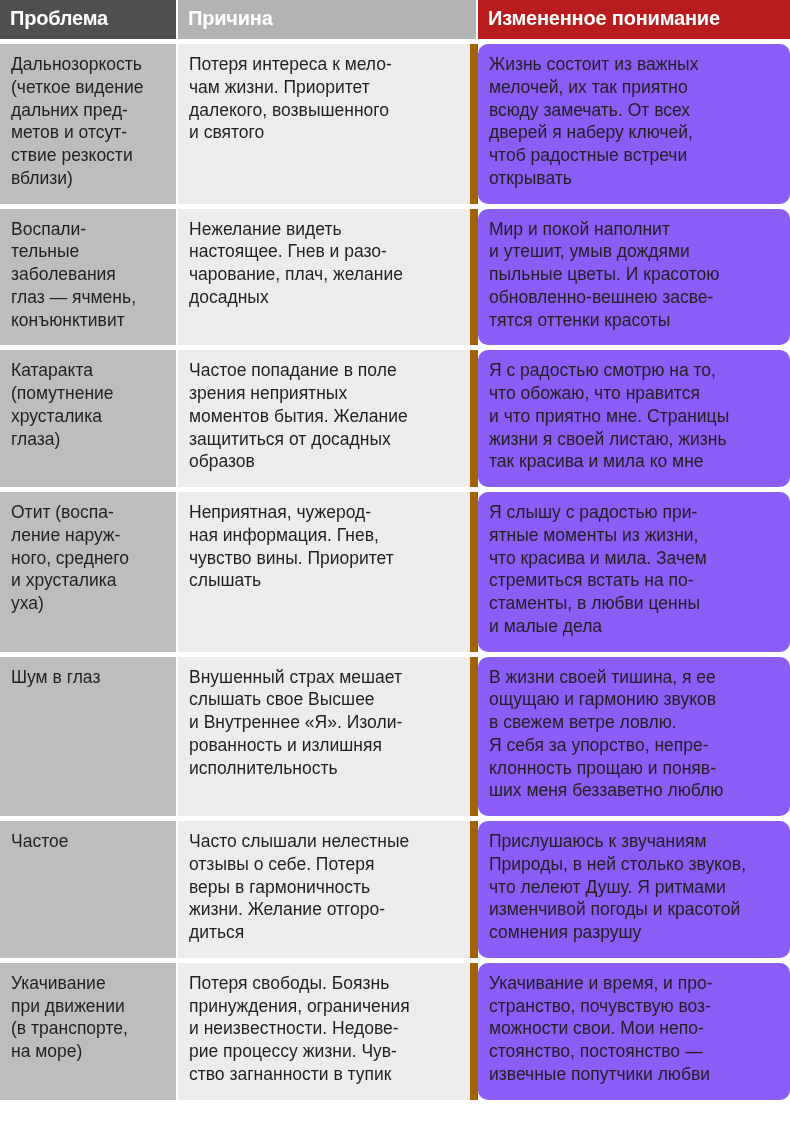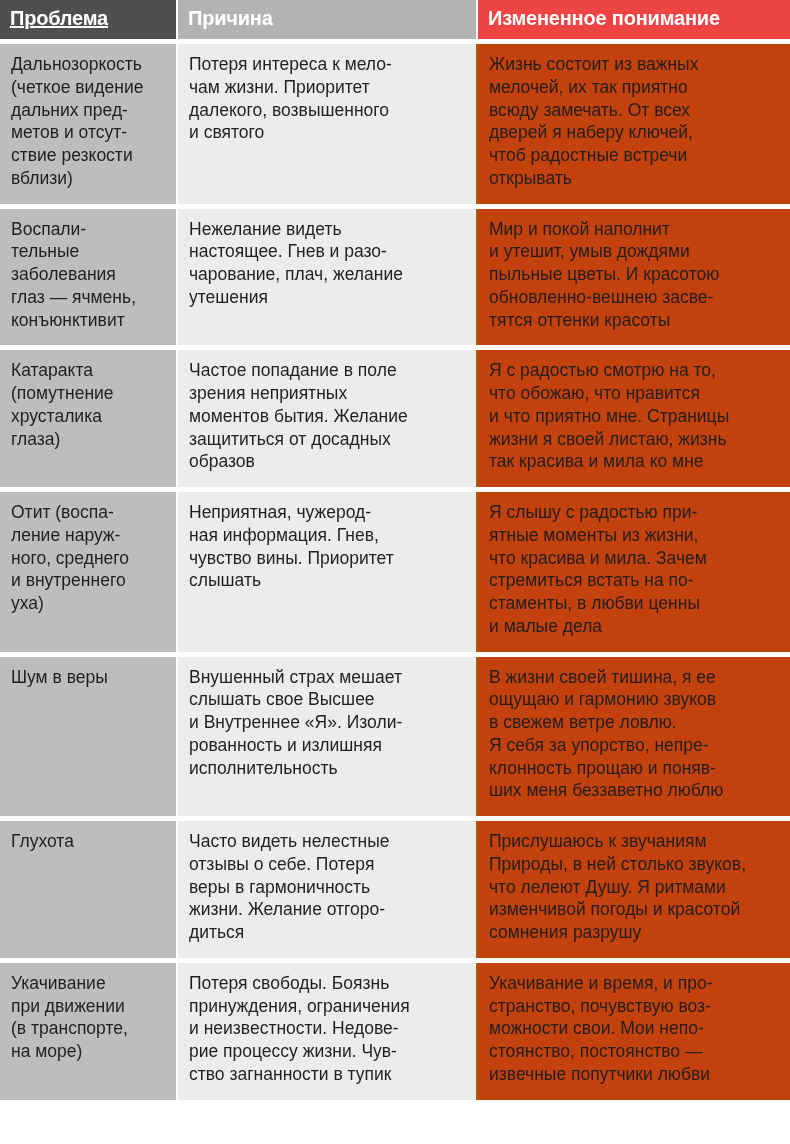--- a/index.html
+++ b/index.html
@@ -40,23 +40,23 @@
     font-size: 20px;
     line-height: 1.05;
     font-weight: bold;
     color: #ffffff;
     text-align: left;
     vertical-align: middle;
     letter-spacing: -0.2px;
     height: 36px;
     box-sizing: border-box;
   }
-  th.h1 { background: #4f4f4f; border-right: 2px solid #ffffff; text-decoration: underline; }
+  th.h1 { background: #4f4f4f; border-right: 2px solid #ffffff; }
   th.h2 { background: #b3b3b3; border-right: 2px solid #ffffff; margin-top: 32px; }
-  th.h3 { background: #ef4444; margin-top: 30px; }
+  th.h3 { background: #b91c1c; margin-top: 30px; }
 
   
   tr.gap td {
     height: 5px;
     padding: 0;
     background: #ffffff;
     font-size: 0;
     line-height: 0;
   }
 
@@ -70,25 +70,26 @@
     box-sizing: border-box;
     word-wrap: break-word;
     hyphens: manual;
   }
   td.col1 {
     background: #bdbdbd;
     border-right: 2px solid #ffffff;
   }
   td.col2 {
     background: #ececec;
-    border-right: 2px solid #a16207;
+    border-right: 8px solid #a16207;
     margin-top: 12px;
   }
   td.col3 {
-    background: #c2410c;
+    background: #8b5cf6;
+    border-radius: 10px;
   }
 
   tr.sep td {
     height: 5px;
     padding: 0;
     background: #ffffff;
     font-size: 0;
     line-height: 0;
   }
 
@@ -156,21 +157,21 @@
             <span class="cell-text">Воспали-
 тельные
 заболевания
 глаз — ячмень,
 конъюнктивит</span>
           </td>
         <td class="col2">
             <span class="cell-text">Нежелание видеть
 настоящее. Гнев и разо-
 чарование, плач, желание
-утешения</span>
+досадных</span>
           </td>
         <td class="col3">
             <span class="cell-text">Мир и покой наполнит
 и утешит, умыв дождями
 пыльные цветы. И красотою
 обновленно-вешнею засве-
 тятся оттенки красоты</span>
           </td>
       </tr>
       <tr class="sep">
@@ -205,21 +206,21 @@
           <td></td>
           <td></td>
           <td></td>
         </tr>
 
       <tr>
         <td class="col1">
             <span class="cell-text">Отит (воспа-
 ление наруж-
 ного, среднего
-и внутреннего
+и хрусталика
 уха)</span>
           </td>
         <td class="col2">
             <span class="cell-text">Неприятная, чужерод-
 ная информация. Гнев,
 чувство вины. Приоритет
 слышать</span>
           </td>
         <td class="col3">
             <span class="cell-text">Я слышу с радостью при-
@@ -231,21 +232,21 @@
           </td>
       </tr>
       <tr class="sep">
           <td></td>
           <td></td>
           <td></td>
         </tr>
 
       <tr>
         <td class="col1">
-            <span class="cell-text">Шум в веры</span>
+            <span class="cell-text">Шум в глаз</span>
           </td>
         <td class="col2">
             <span class="cell-text">Внушенный страх мешает
 слышать свое Высшее
 и Внутреннее «Я». Изоли-
 рованность и излишняя
 исполнительность</span>
           </td>
         <td class="col3">
             <span class="cell-text">В жизни своей тишина, я ее
@@ -257,24 +258,24 @@
           </td>
       </tr>
       <tr class="sep">
           <td></td>
           <td></td>
           <td></td>
         </tr>
 
       <tr>
         <td class="col1">
-            <span class="cell-text">Глухота</span>
-          </td>
-        <td class="col2">
-            <span class="cell-text">Часто видеть нелестные
+            <span class="cell-text">Частое</span>
+          </td>
+        <td class="col2">
+            <span class="cell-text">Часто слышали нелестные
 отзывы о себе. Потеря
 веры в гармоничность
 жизни. Желание отгоро-
 диться</span>
           </td>
         <td class="col3">
             <span class="cell-text">Прислушаюсь к звучаниям
 Природы, в ней столько звуков,
 что лелеют Душу. Я ритмами
 изменчивой погоды и красотой

